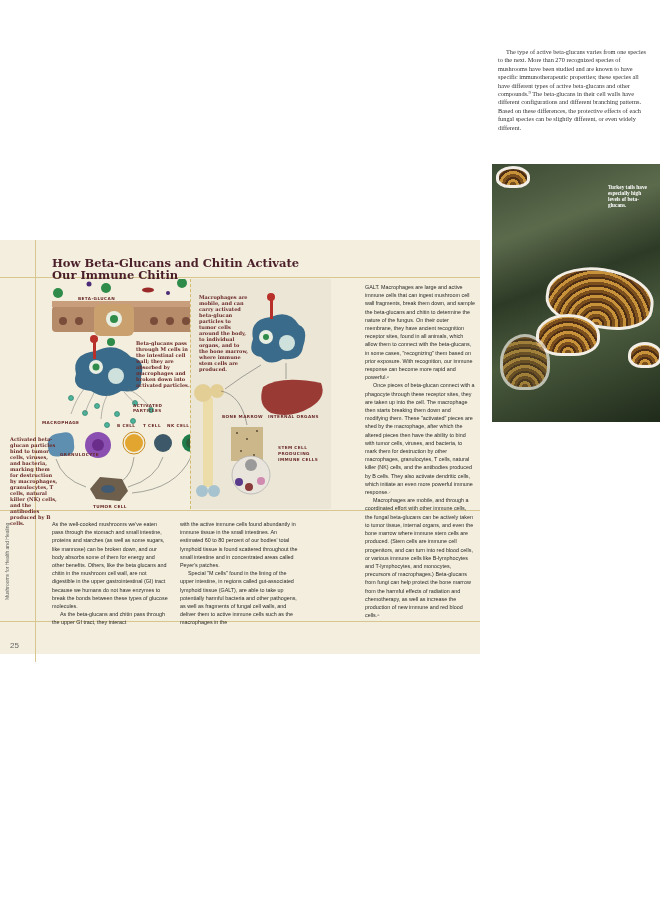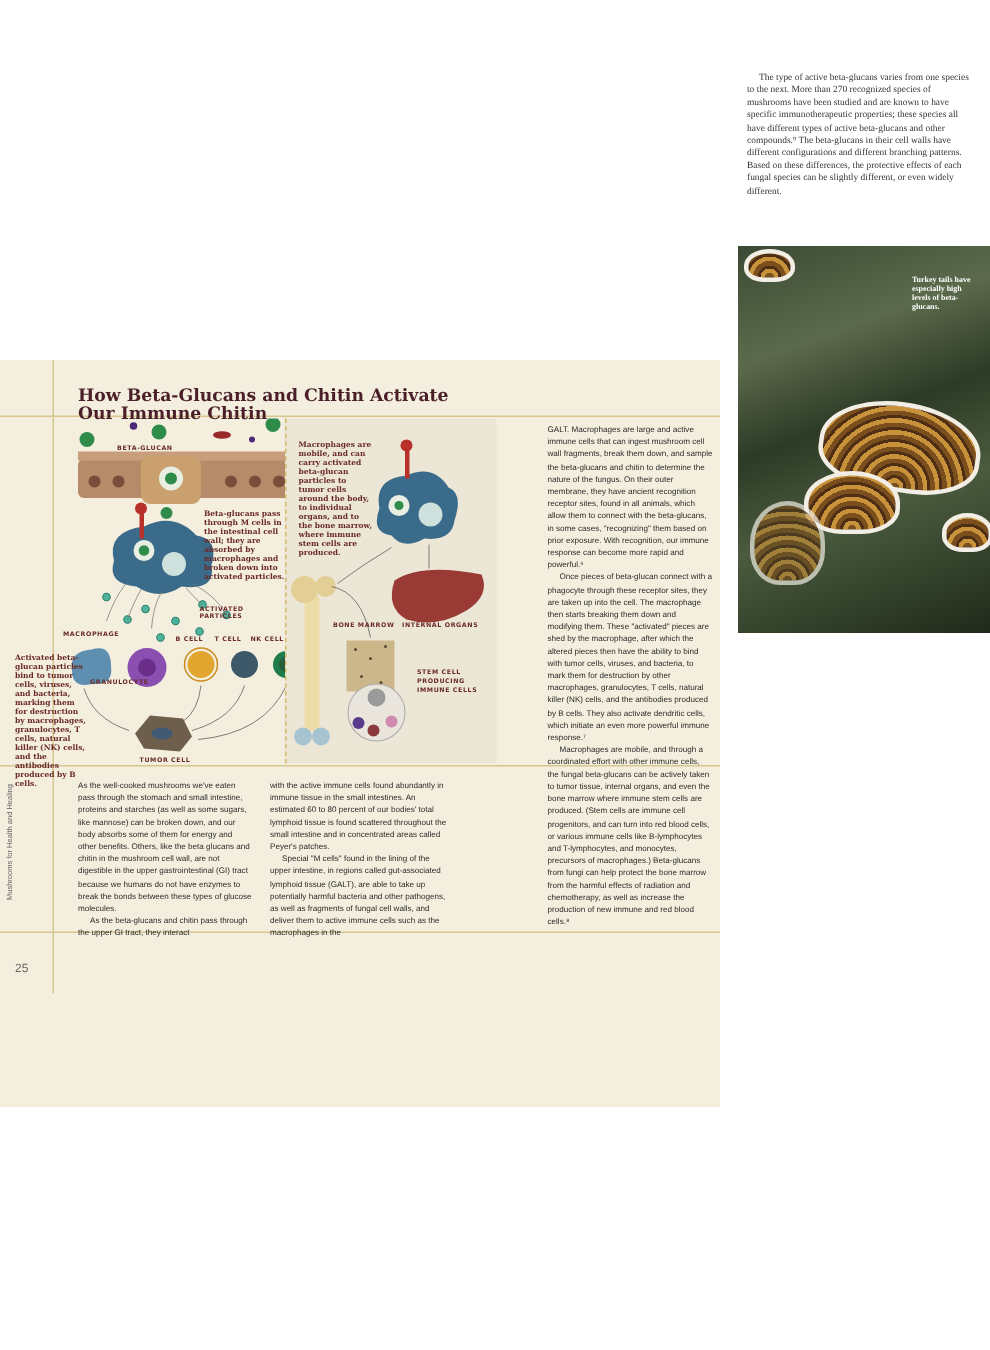--- a/index.html
+++ b/index.html
@@ -1,18 +1,18 @@
 <!DOCTYPE html>
 <html><head>
 <meta charset="utf-8">
 <style>
   * { box-sizing: border-box; margin: 0; padding: 0; }
   body { width: 660px; height: 900px; background: #ffffff; position: relative; overflow: hidden; font-family: "Liberation Sans", sans-serif; }
   .spread { position: absolute; left: 0; top: 240px; width: 660px; height: 422px; }
-  .left-page { position: absolute; left: 0; top: 0; width: 480px; height: 498px; background: #f3eedd; }
+  .left-page { position: absolute; left: 0; top: 0; width: 480px; height: 414px; background: #f3eedd; }
   .right-page { position: absolute; left: 480px; top: 0; width: 180px; height: 422px; background: #ffffff; }
   .gutter-line { position: absolute; left: 35px; top: 0; width: 1px; height: 422px; background: #d8c690; }
   .hline { position: absolute; height: 1px; background: #d8c690; }
   .title { position: absolute; left: 52px; top: 18px; font-family: "DejaVu Serif", serif; font-weight: bold; font-size: 11.5px; line-height: 11.5px; color: #4a1f2a; }
   .diagram { position: absolute; left: 36px; top: 39px; width: 295px; height: 230px; }
   .panel-right { position: absolute; left: 190px; top: 39px; width: 141px; height: 230px; background: #ebe6d6; border-left: 1px dashed #d3b96b; }
   .caption-small { position: absolute; font-family: "DejaVu Serif", serif; font-size: 5px; line-height: 6px; color: #6b2a2a; font-weight: bold; }
   .label-caps { position: absolute; font-family: "DejaVu Sans", sans-serif; font-size: 4.2px; letter-spacing: 0.4px; font-weight: bold; color: #6b2a2a; line-height: 5px; }
   .body-col { position: absolute; font-size: 5.4px; line-height: 8.2px; color: #2a2a2a; text-align: left; }
   .body-col p { text-indent: 0; }

